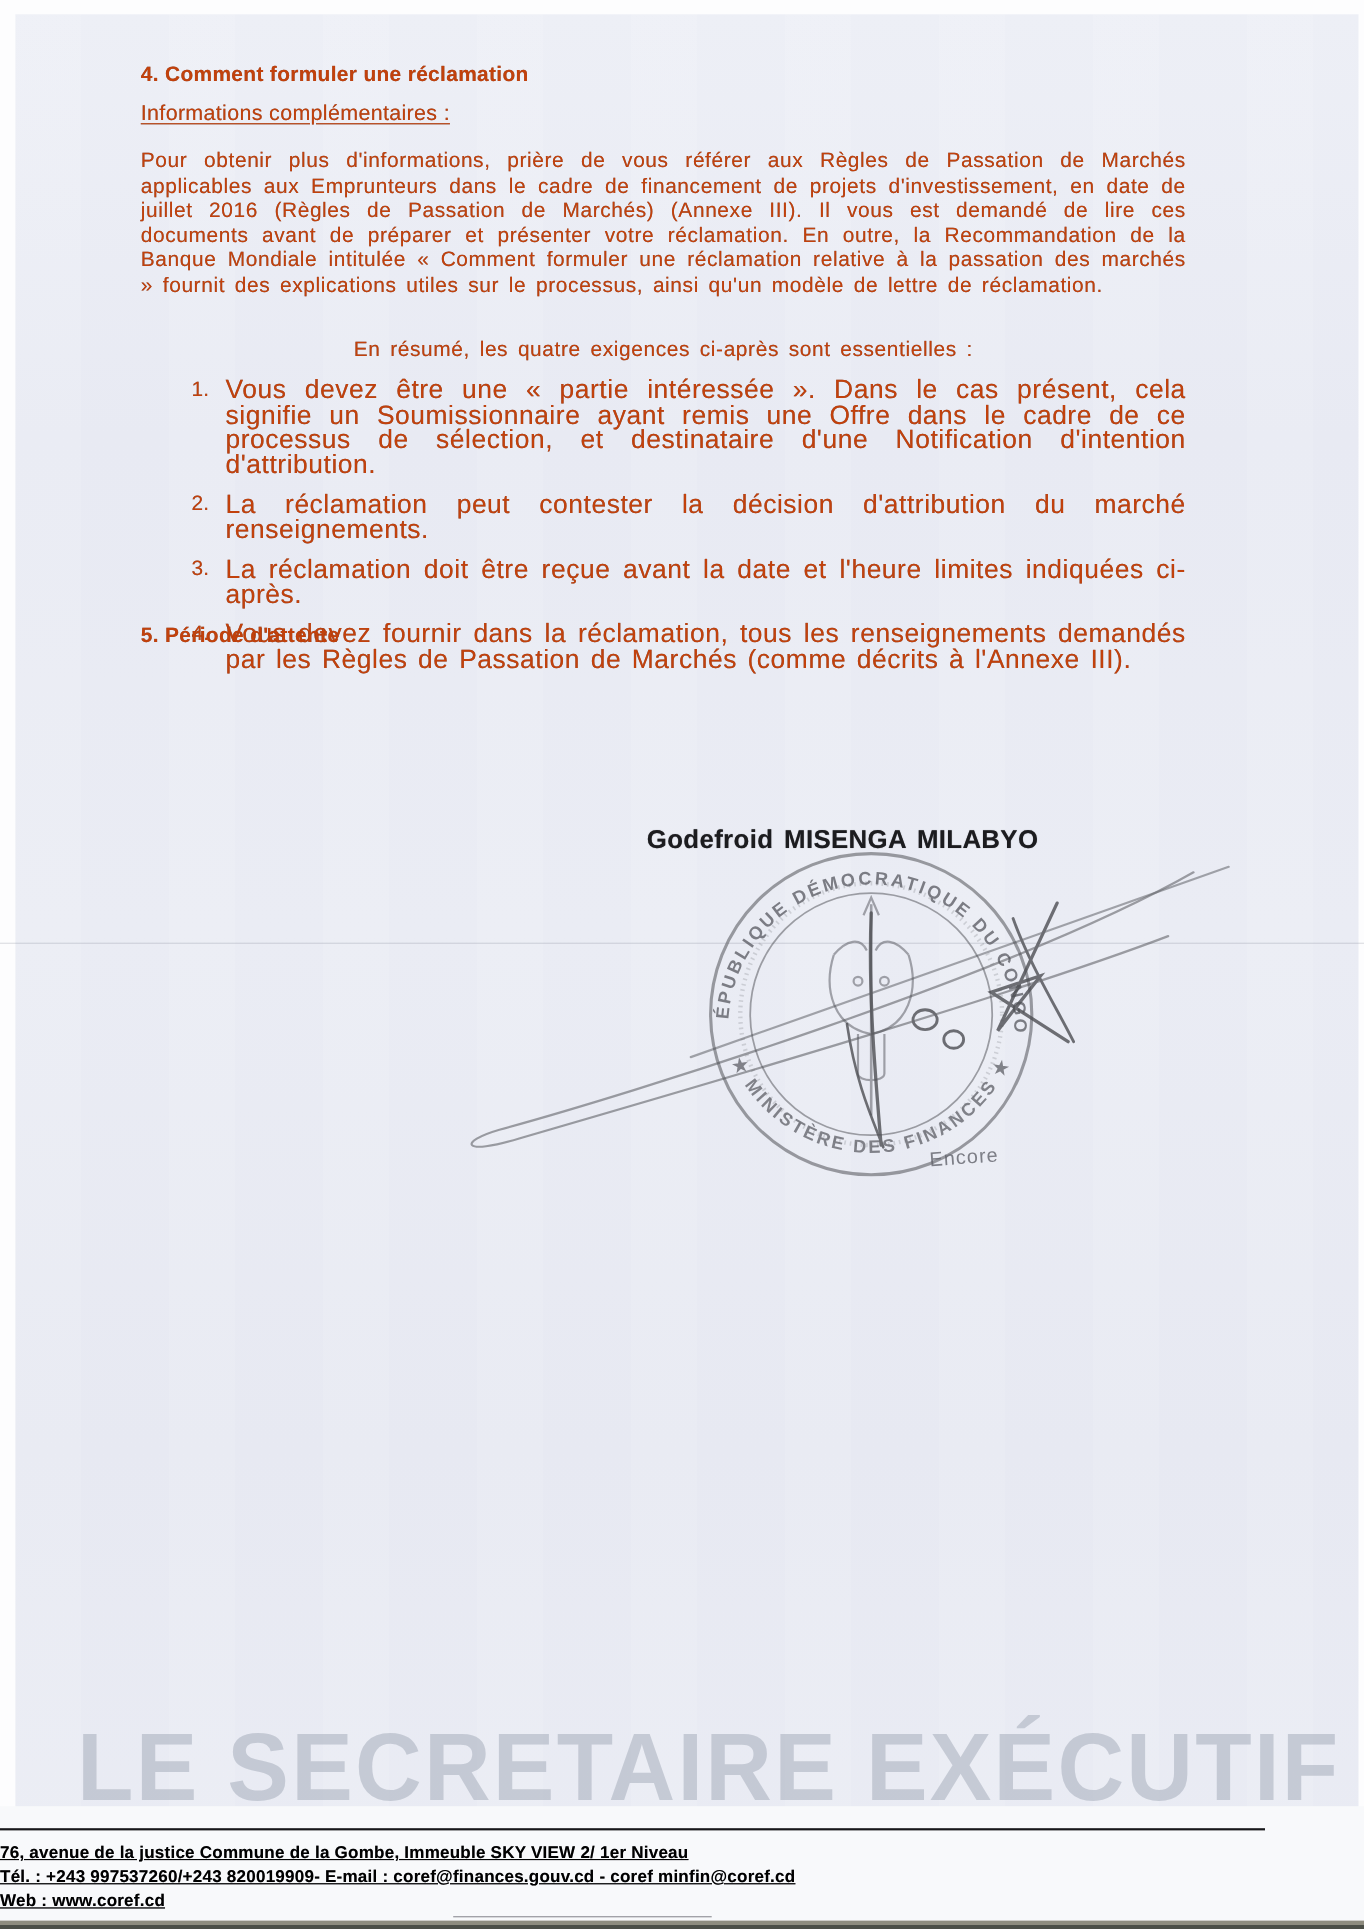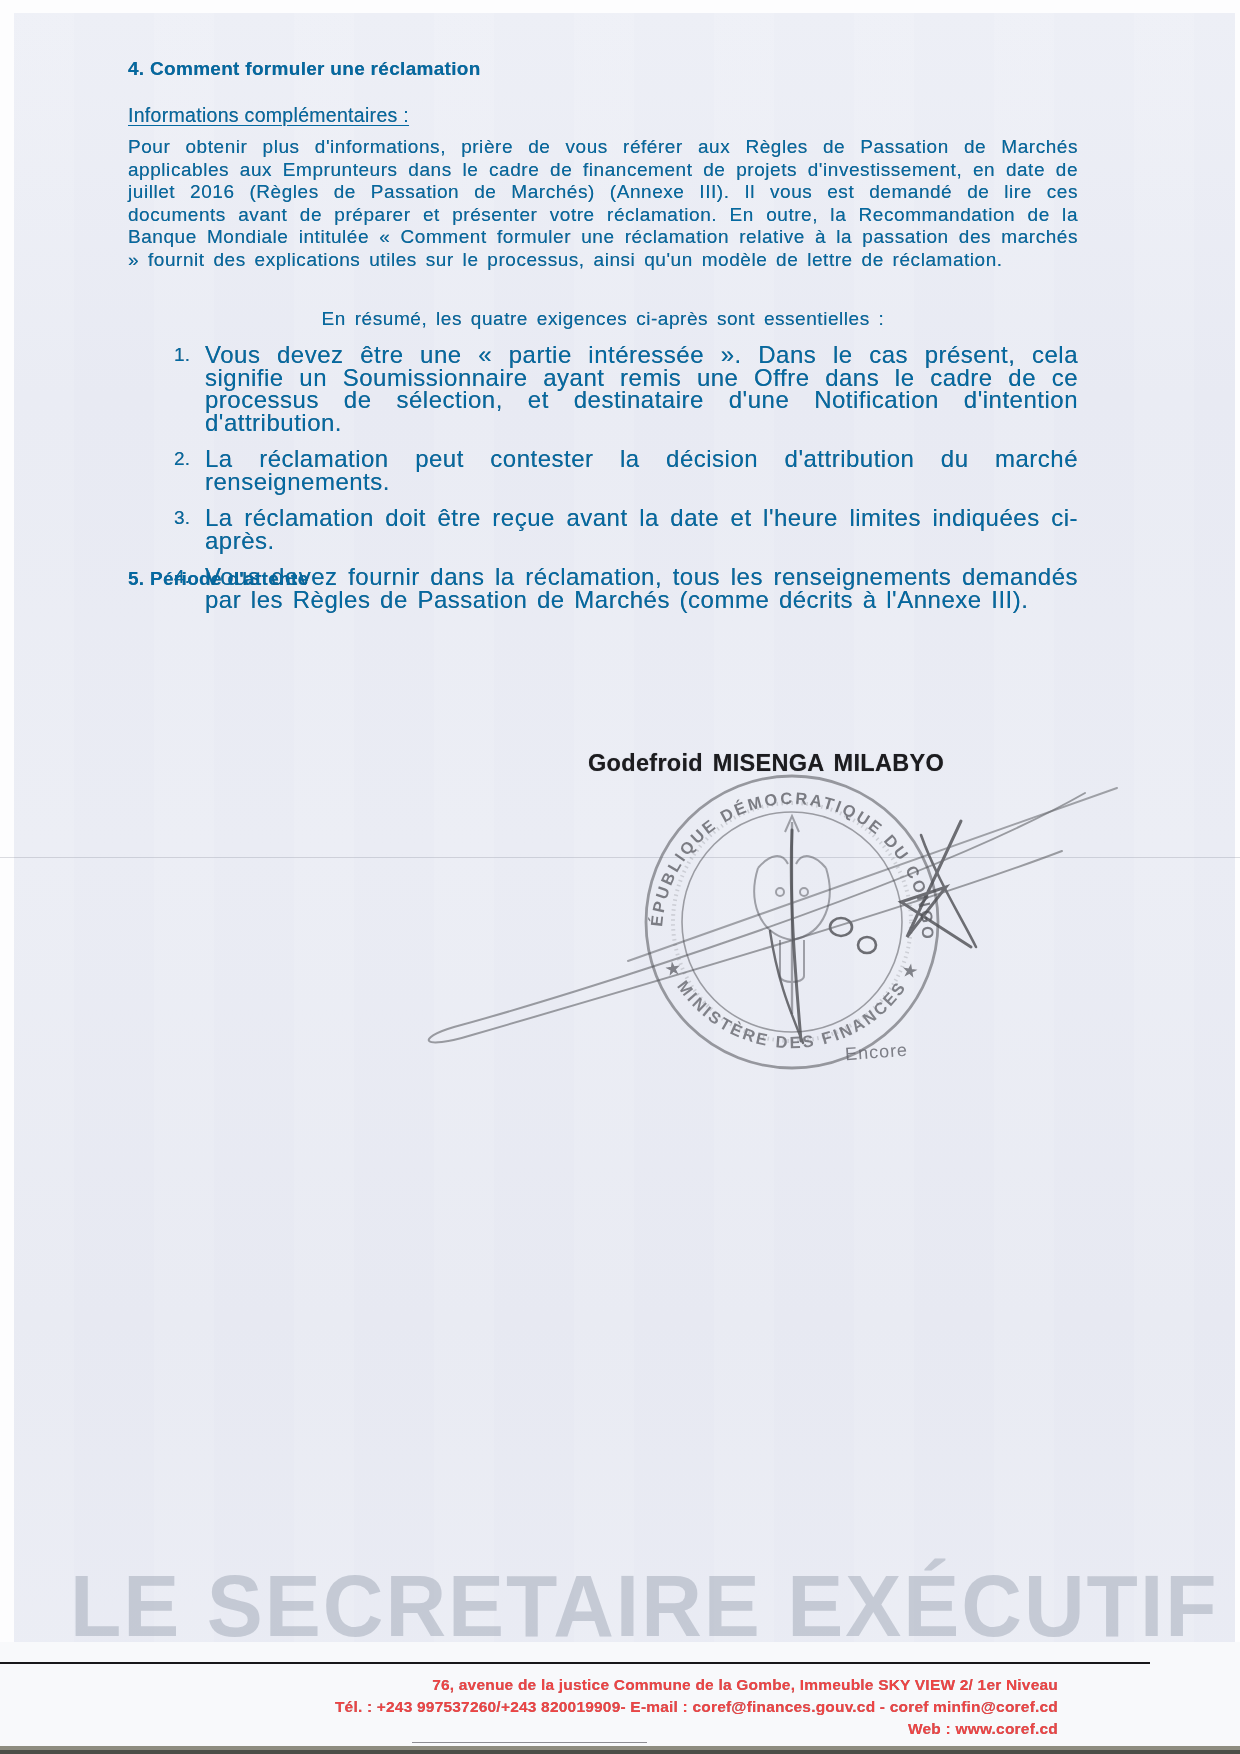--- a/index.html
+++ b/index.html
@@ -20,21 +20,21 @@
   .paper::after {
     content:""; position:absolute; inset:0;
     background: repeating-linear-gradient(90deg, rgba(255,255,255,.10) 0 60px, rgba(0,0,0,0) 60px 140px);
   }
   .fold-line {
     position:absolute; left:0; width:1240px; height:1px;
     background:rgba(115,120,135,.25);
   }
   .doc-text {
     position:absolute; left:128px; width:950px;
-    color:#0369a1;
+    color:#c2410c;
     text-shadow:0 0 .6px rgba(40,40,45,.55);
   }
   .h-bold { font-weight:bold; font-size:19px; letter-spacing:.3px; }
   .underlined { text-decoration:underline; text-underline-offset:3px; }
   .para {
     font-size:19px; line-height:22.5px; text-align:justify;
     letter-spacing:.55px; word-spacing:3px;
   }
   .bold { font-weight:bold; }
   .req-list { }
@@ -64,41 +64,42 @@
   .footer {
     position:absolute; left:0; top:1642px; width:1240px; height:112px;
     background:#f8f9fb;
   }
   .footer-rule {
     position:absolute; left:0; top:20px; width:1150px; height:2px;
     background:#17171a;
   }
   .footer-lines {
     position:absolute; left:0; top:32px; width:1058px;
-    text-align:right; color:#ef4444; font-weight:bold;
+    text-align:left; color:#000000; font-weight:bold;
     font-size:15.5px; line-height:22px; letter-spacing:.2px;
     text-shadow:0 0 .5px rgba(20,20,30,.5);
+    text-decoration:underline;
   }
   .footer-web-underline {
     width:235px; height:1px; background:#8d8d93; margin:2px auto 0 auto;
   }
   .edge-band-1 { position:absolute; left:0; top:1746px; width:1240px; height:4px; background:#8e8c7f; }
   .edge-band-2 { position:absolute; left:0; top:1750px; width:1240px; height:4px; background:#4b4e47; }
 </style>
 </head>
 <body>
 
 <div class="page">
   <div class="paper"></div>
 
   <div class="fold-line" style="top:857px;"></div>
 
   <div class="doc-text h-bold" style="top:58px;">4. Comment formuler une réclamation</div>
 
-  <div class="doc-text h-bold underlined" style="top:104px; font-weight:normal; font-size:19.5px;">Informations complémentaires :</div>
+  <div class="doc-text h-bold underlined" style="top:92px; font-weight:normal; font-size:19.5px;">Informations complémentaires :</div>
 
   <div class="doc-text para" style="top:136px;">Pour obtenir plus d'informations, prière de vous référer aux Règles de Passation de Marchés applicables aux Emprunteurs dans le cadre de financement de projets d'investissement, en date de juillet 2016 (Règles de Passation de Marchés) (Annexe III). Il vous est demandé de lire ces documents avant de préparer et présenter votre réclamation. En outre, la Recommandation de la Banque Mondiale intitulée « Comment formuler une réclamation relative à la passation des marchés » fournit des explications utiles sur le processus, ainsi qu'un modèle de lettre de réclamation.</div>
 
   <div class="doc-text para" style="top:308px; text-align:center;">En résumé, les quatre exigences ci-après sont essentielles :</div>
 
   <div class="doc-text req-list" style="top:344px;">
     <div class="req-item">
       <span class="req-num">1.</span>
       <span class="req-text">Vous devez être une « partie intéressée ». Dans le cas présent, cela signifie un Soumissionnaire ayant remis une Offre dans le cadre de ce processus de sélection, et destinataire d'une Notification d'intention d'attribution.</span>
     </div>

